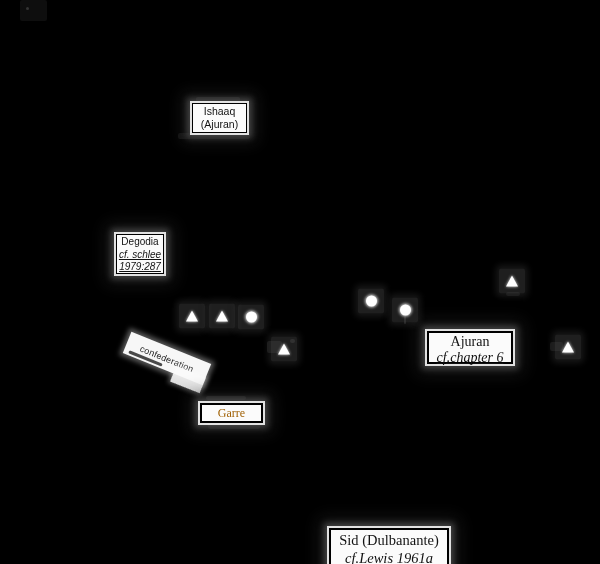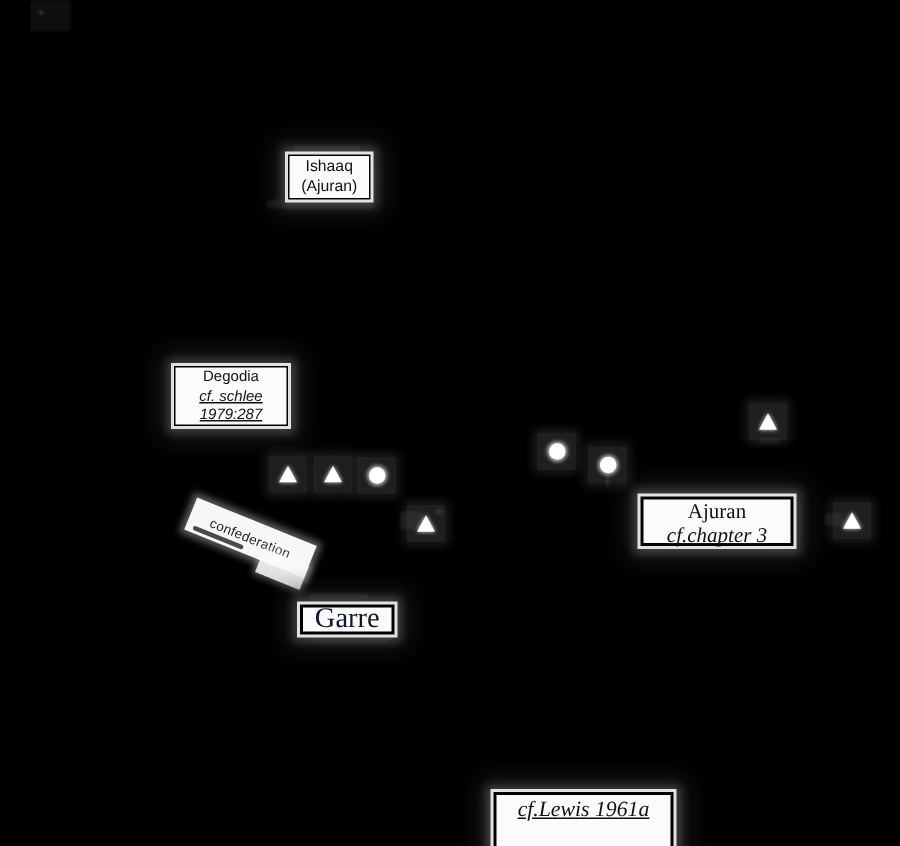--- a/index.html
+++ b/index.html
@@ -11,26 +11,26 @@
   .box{
     position:absolute;background:#fbfbfb;border:2px solid #000;
     box-shadow:0 0 0 2px rgba(255,255,255,.85),
                0 0 6px 5px rgba(90,90,90,.65),
                0 0 16px 10px rgba(45,45,45,.5);
     text-align:center;color:#111;box-sizing:border-box;
   }
   .box .it{font-style:italic;text-decoration:underline;}
   #box-ishaaq{left:172px;top:103px;width:55px;height:30px;
     font-family:"Liberation Sans",sans-serif;font-size:10.5px;line-height:13px;padding-top:1px;border-width:1.5px;}
-  #box-degodia{left:96px;top:244px;width:76px;height:40px;
+  #box-degodia{left:96px;top:234px;width:48px;height:40px;
     font-family:"Liberation Sans",sans-serif;font-size:10px;line-height:12.5px;padding-top:1px;border-width:1.5px;}
-  #box-ajuran{left:407px;top:331px;width:102px;height:33px;
+  #box-ajuran{left:407px;top:331px;width:86px;height:33px;
     font-size:14px;line-height:15.5px;padding-top:1px;}
   #box-garre{left:180px;top:403px;width:63px;height:20px;
-    font-size:19px;line-height:16px;color:#0f172a;}
+    font-size:12px;line-height:16px;color:#a16207;}
   #box-sid{left:309px;top:528px;width:120px;height:44px;
     font-size:14.5px;line-height:18px;padding-top:1px;}
   
   .ribbon{
     position:absolute;left:104px;top:347px;width:86px;height:23px;
     background:#f7f7f7;transform:rotate(22deg);
     box-shadow:0 0 5px 3px rgba(255,255,255,.35);
     display:flex;align-items:center;justify-content:center;
     font-family:"Liberation Sans",sans-serif;font-size:9px;color:#1c1c1c;
     letter-spacing:.2px;
@@ -120,24 +120,25 @@
   </div>
 
   <div class="ribbon">
     <span>confederation</span>
     <span class="ribbon-strike"></span>
   </div>
   <div class="ribbon-extra"></div>
 
   <div class="box" id="box-ajuran">
     <div>Ajuran</div>
-    <div class="it">cf.chapter 3</div>
+    <div class="it">cf.chapter 6</div>
   </div>
 
   <div class="box" id="box-garre">
     <div>Garre</div>
   </div>
 
   <div class="box" id="box-sid">
+    <div>Sid (Dulbanante)</div>
     <div class="it">cf.Lewis  1961a</div>
   </div>
 
 </div>
 
 </body></html>

